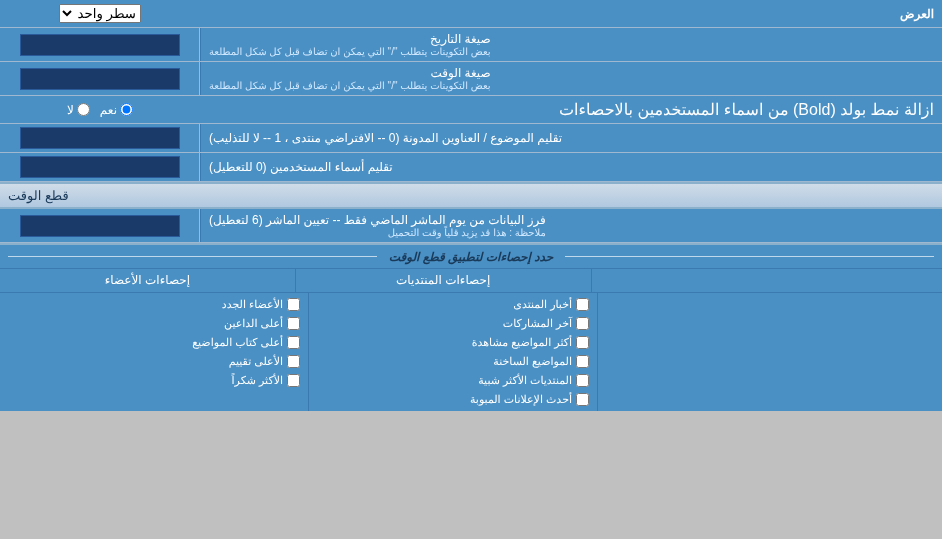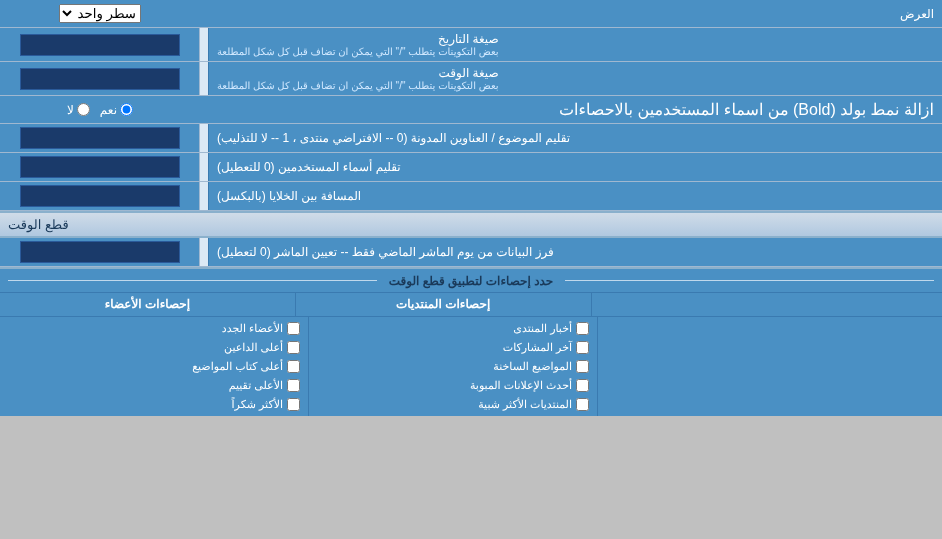--- a/index.html
+++ b/index.html
@@ -14,21 +14,20 @@
     .main-container {
       width: 942px;
       background: #dce9f5;
     }
 
     .row {
       display: flex;
       align-items: stretch;
       border-bottom: 1px solid #a0b8d0;
       min-height: 28px;
-      gap: 8px;
     }
 
     .row-label {
       flex: 1;
       background: #4a90c4;
       color: white;
       padding: 4px 8px;
       display: flex;
       align-items: center;
       justify-content: flex-end;
@@ -120,21 +119,21 @@
 
     .stats-header-row {
       display: flex;
       border-bottom: 1px solid #3a7ab0;
       min-height: 24px;
     }
 
     .stats-col-header {
       flex: 1;
       color: white;
-      font-weight: bold;
+      font-weight: normal;
       font-size: 12px;
       padding: 4px 8px;
       text-align: center;
       border-left: 1px solid #3a7ab0;
     }
 
     .stats-col-header:last-child {
       border-left: none;
     }
 
@@ -175,37 +174,39 @@
       min-height: 24px;
       padding: 4px 8px;
     }
 
     .apply-row-label {
       flex: 1;
       color: white;
       font-size: 12px;
       font-weight: bold;
       text-align: right;
+      font-style: italic;
     }
 
     
     .top-row {
       display: flex;
       align-items: center;
       background: #4a90c4;
       border-bottom: 1px solid #a0b8d0;
       min-height: 28px;
     }
 
     .top-row-label {
       flex: 1;
       color: white;
       font-size: 12px;
       padding: 4px 8px;
       text-align: right;
+      font-weight: bold;
     }
 
     .top-row-input {
       width: 200px;
       display: flex;
       align-items: center;
       justify-content: center;
       padding: 3px;
     }
 
@@ -268,33 +269,28 @@
   </div>
 
 
   <div class="row">
     <div class="row-label">تقليم أسماء المستخدمين (0 للتعطيل)</div>
     <div class="row-input">
       <input type="text" style="">
     </div>
   </div>
 
-  <div class="row">
-    <div class="row-label">المسافة بين الخلايا (بالبكسل)</div>
-    <div class="row-input">
-      <input type="text" style="">
-    </div>
-  </div>
 
   <div class="section-header">قطع الوقت</div>
 
   <div class="row">
     <div class="row-label">
       <div>
-        <div>فرز البيانات من يوم الماشر الماضي فقط -- تعيين الماشر (0 لتعطيل)</div>
+        <div>فرز البيانات من يوم الماشر الماضي فقط -- تعيين الماشر (6 لتعطيل)</div>
+        <small>ملاحظة : هذا قد يزيد قلياً وقت التحميل</small>
       </div>
     </div>
     <div class="row-input">
       <input type="text" style="">
     </div>
   </div>
 
   <div class="stats-section">
 
     <div class="apply-row">
@@ -318,30 +314,34 @@
         <div class="stats-item">
           <input type="checkbox" style="">
           <span>أخبار المنتدى</span>
         </div>
         <div class="stats-item">
           <input type="checkbox" style="">
           <span>آخر المشاركات</span>
         </div>
         <div class="stats-item">
           <input type="checkbox" style="">
+          <span>أكثر المواضيع مشاهدة</span>
+        </div>
+        <div class="stats-item">
+          <input type="checkbox" style="">
           <span>المواضيع الساخنة</span>
         </div>
         <div class="stats-item">
           <input type="checkbox" style="">
+          <span>المنتديات الأكثر شبية</span>
+        </div>
+        <div class="stats-item">
+          <input type="checkbox" style="">
           <span>أحدث الإعلانات المبوبة</span>
         </div>
-        <div class="stats-item">
-          <input type="checkbox" style="">
-          <span>المنتديات الأكثر شبية</span>
-        </div>
       </div>
 
       <div class="stats-col" style="flex:1;padding-left:24px;">
         <div class="stats-item">
           <input type="checkbox" style="">
           <span>الأعضاء الجدد</span>
         </div>
         <div class="stats-item">
           <input type="checkbox" style="">
           <span>أعلى الداعين</span>

